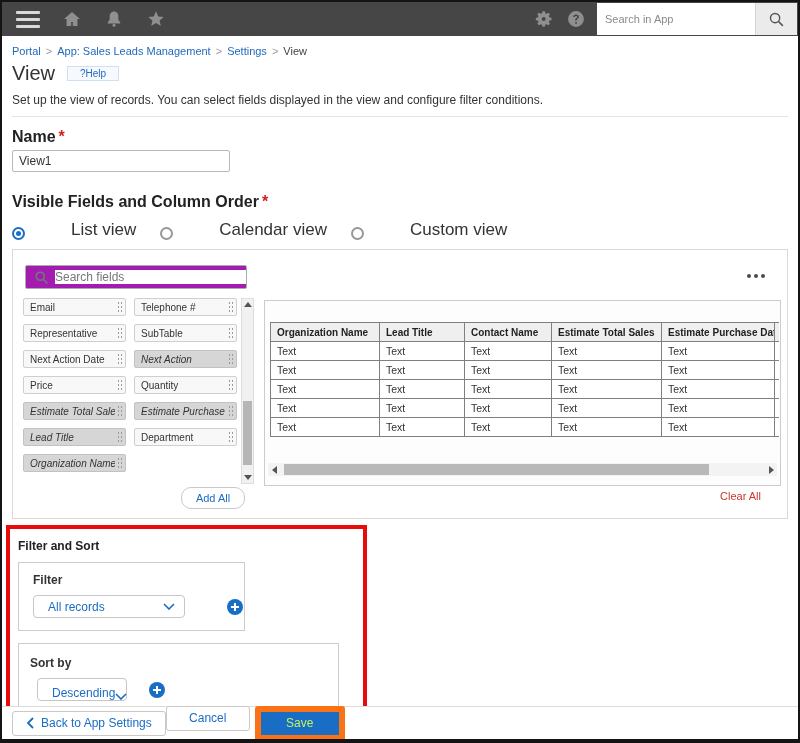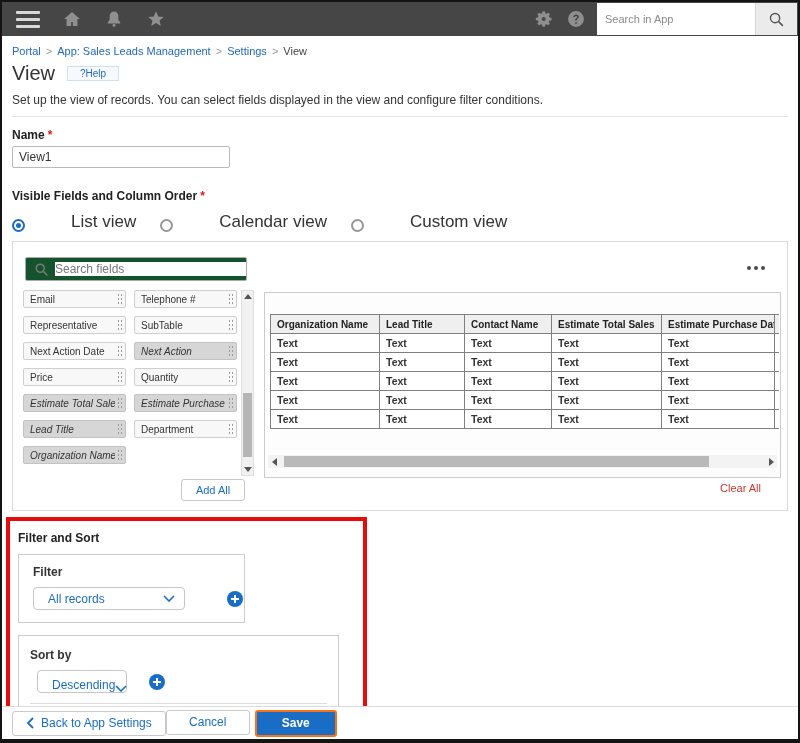--- a/index.html
+++ b/index.html
@@ -28,38 +28,38 @@
   .breadcrumb .crumb.link { color:#2469bd; cursor:pointer; }
   .breadcrumb .sep { margin:0 5px; color:#999; }
 
   .title-row { margin-top:5px; display:flex; align-items:center; gap:12px; }
   .page-title { font-size:20px; font-weight:normal; color:#333; }
   .help-chip { font-size:10px; color:#2469bd; border:1px solid #cfe0f1; background:#f6fafe;
                padding:1px 12px; cursor:pointer; }
   .desc { margin-top:8px; font-size:12px; color:#333; }
   .divider { margin-top:9px; border:none; border-top:1px solid #e4e4e4; }
 
-  .field-label { margin-top:11px; font-size:12px; font-weight:bold; color:#222; }
+  .field-label { margin-top:11px; font-size:16px; font-weight:bold; color:#222; }
   .req { color:#d41c1c; margin-left:3px; font-weight:bold; }
   .name-input { margin-top:4px; display:block; width:204px; height:16px; border:1px solid #b9b9b9;
                 border-radius:2px; font-size:12px; padding:2px 6px; color:#333;
                 font-family:"Liberation Sans", sans-serif; }
 
   .vf-label { margin-top:21px; }
   .radio-row { margin-top:9px; display:flex; gap:24px; align-items:center; }
   .radio-opt { display:flex; align-items:flex-end; font-size:17px; color:#333; cursor:pointer;gap:40px; }
   .radio { width:9px; height:9px; border:2px solid #979797; border-radius:50%; margin-right:6px;
            display:flex; align-items:center; justify-content:center; background:#fff; }
   .radio.sel { border-color:#1a6dc4; }
   .radio .dot { width:5px; height:5px; border-radius:50%; background:#1a6dc4; }
 
   
   .fields-panel { margin-top:9px; border:1px solid #d9d9d9; height:268px; position:relative; background:#fff; }
   .search-fields { position:absolute; left:12px; top:15px; width:220px; height:22px;
-                   border:1px solid #ababab; border-radius:2px; display:flex; align-items:center; background:#14532d; }
+                   border:1px solid #ababab; border-radius:2px; display:flex; align-items:center; background:#a21caf; }
   .search-fields input { border:none; outline:none; flex:1; font-size:12px; color:#333;
                          font-family:"Liberation Sans", sans-serif; }
   .search-fields input::placeholder { color:#777; }
   .search-fields svg { margin:0 6px 0 8px; }
 
   .field-grid { position:absolute; left:10px; top:48px; width:216px; display:grid;
                 grid-template-columns:103px 103px; column-gap:8px; row-gap:8px; grid-auto-rows:18px; }
   .field-item { background:#f8f8f8; border:1px solid #cfcfcf; border-radius:2px; font-size:10px;
                 color:#333; display:flex; align-items:center; padding:0 2px 0 6px; position:relative; cursor:grab; }
   .field-item.added { background:#d6d6d6; border-color:#c2c2c2;font-style:italic; }
@@ -73,34 +73,34 @@
   .v-up, .v-down { position:absolute; left:1px; width:9px; height:11px; display:flex;
                    align-items:center; justify-content:center; cursor:pointer; }
   .v-up { top:0; } .v-down { bottom:0; }
   .tri-up { width:0; height:0; border-left:4px solid transparent; border-right:4px solid transparent;
             border-bottom:5px solid #555; }
   .tri-down { width:0; height:0; border-left:4px solid transparent; border-right:4px solid transparent;
               border-top:5px solid #555; }
   .v-thumb { position:absolute; left:1px; width:9px; top:102px; height:64px; background:#b6b6b6; cursor:grab; }
 
   .add-all { position:absolute; left:168px; top:237px; width:62px; height:20px; background:#fff;
-             border:1px solid #c9c9c9; border-radius:3px; color:#1a6dc4; font-size:11px; cursor:pointer;
+             border:1px solid #c9c9c9; border-radius:10px; color:#1a6dc4; font-size:11px; cursor:pointer;
              font-family:"Liberation Sans", sans-serif; }
 
   .more-dots { position:absolute; right:22px; top:24px; display:flex; gap:3px; cursor:pointer; }
   .more-dots i { width:4px; height:4px; border-radius:50%; background:#4a4a4a; }
 
   .drop-area { position:absolute; left:251px; top:50px; width:515px; height:184px;
                border:1px solid #ccc; background:#fdfdfd; }
   .table-wrap { position:absolute; left:5px; top:21px; width:509px; overflow:hidden; }
   table.preview { border-collapse:collapse; table-layout:fixed; width:548px; }
   .preview th { background:#efefef; font-weight:bold; color:#222; font-size:10px; }
   .preview th, .preview td { border:1px solid #7f7f7f; height:18px; padding:0 0 0 6px;
                              text-align:left; white-space:nowrap; overflow:hidden; }
-  .preview td { background:#fff; color:#333; font-size:10.5px;font-weight:bold; }
+  .preview td { background:#fff; color:#333; font-size:10.5px; }
   .h-scroll { position:absolute; left:3px; right:3px; bottom:9px; height:13px; background:#f3f3f3;
               display:flex; align-items:center; }
   .h-arrow { width:12px; display:flex; align-items:center; justify-content:center; cursor:pointer; }
   .tri-left { width:0; height:0; border-top:4px solid transparent; border-bottom:4px solid transparent;
               border-right:5px solid #555; }
   .tri-right { width:0; height:0; border-top:4px solid transparent; border-bottom:4px solid transparent;
                border-left:5px solid #555; }
   .h-thumb { height:11px; width:425px; background:#b9b9b9; margin-left:4px; cursor:grab; }
   .clear-link { color:#c9362c; font-size:11px; cursor:pointer; }
   .panel-clear { position:absolute; right:26px; top:240px; }
@@ -133,22 +133,22 @@
   
   .footer { position:absolute; left:0; right:0; bottom:0; height:32px; background:#fff;
             border-top:1px solid #dcdcdc; display:flex; align-items:center;
             justify-content:flex-start; padding:0 10px; }
   .back-btn { height:23px; background:#fff; border:1px solid #c9c9c9; border-radius:3px;
               color:#1a6dc4; font-size:12px; display:flex; align-items:center; gap:7px;
               padding:0 13px; cursor:pointer; font-family:"Liberation Sans", sans-serif; }
   .footer-right { display:flex; gap:5px; }
   .btn-cancel { width:82px; height:23px; background:#fff; border:1px solid #c9c9c9; border-radius:3px;
                 color:#1a6dc4; font-size:12px; cursor:pointer; font-family:"Liberation Sans", sans-serif; }
-  .btn-save { width:78px; height:23px; background:#1a6dc4; border:2px solid #f97316; border-radius:3px;
-              color:#ffffff; font-size:12px; font-weight:bold; cursor:pointer; font-family:"Liberation Sans", sans-serif; }
+  .btn-save { width:78px; height:23px; background:#1a6dc4; border:6px solid #f97316; border-radius:3px;
+              color:#bef264; font-size:12px; font-weight:normal; cursor:pointer; font-family:"Liberation Sans", sans-serif; }
 </style>
 </head>
 <body>
 
 <div class="screen">
 
   <header class="topbar">
     <div class="tb-left">
       <div class="hamburger">
           <span></span>

